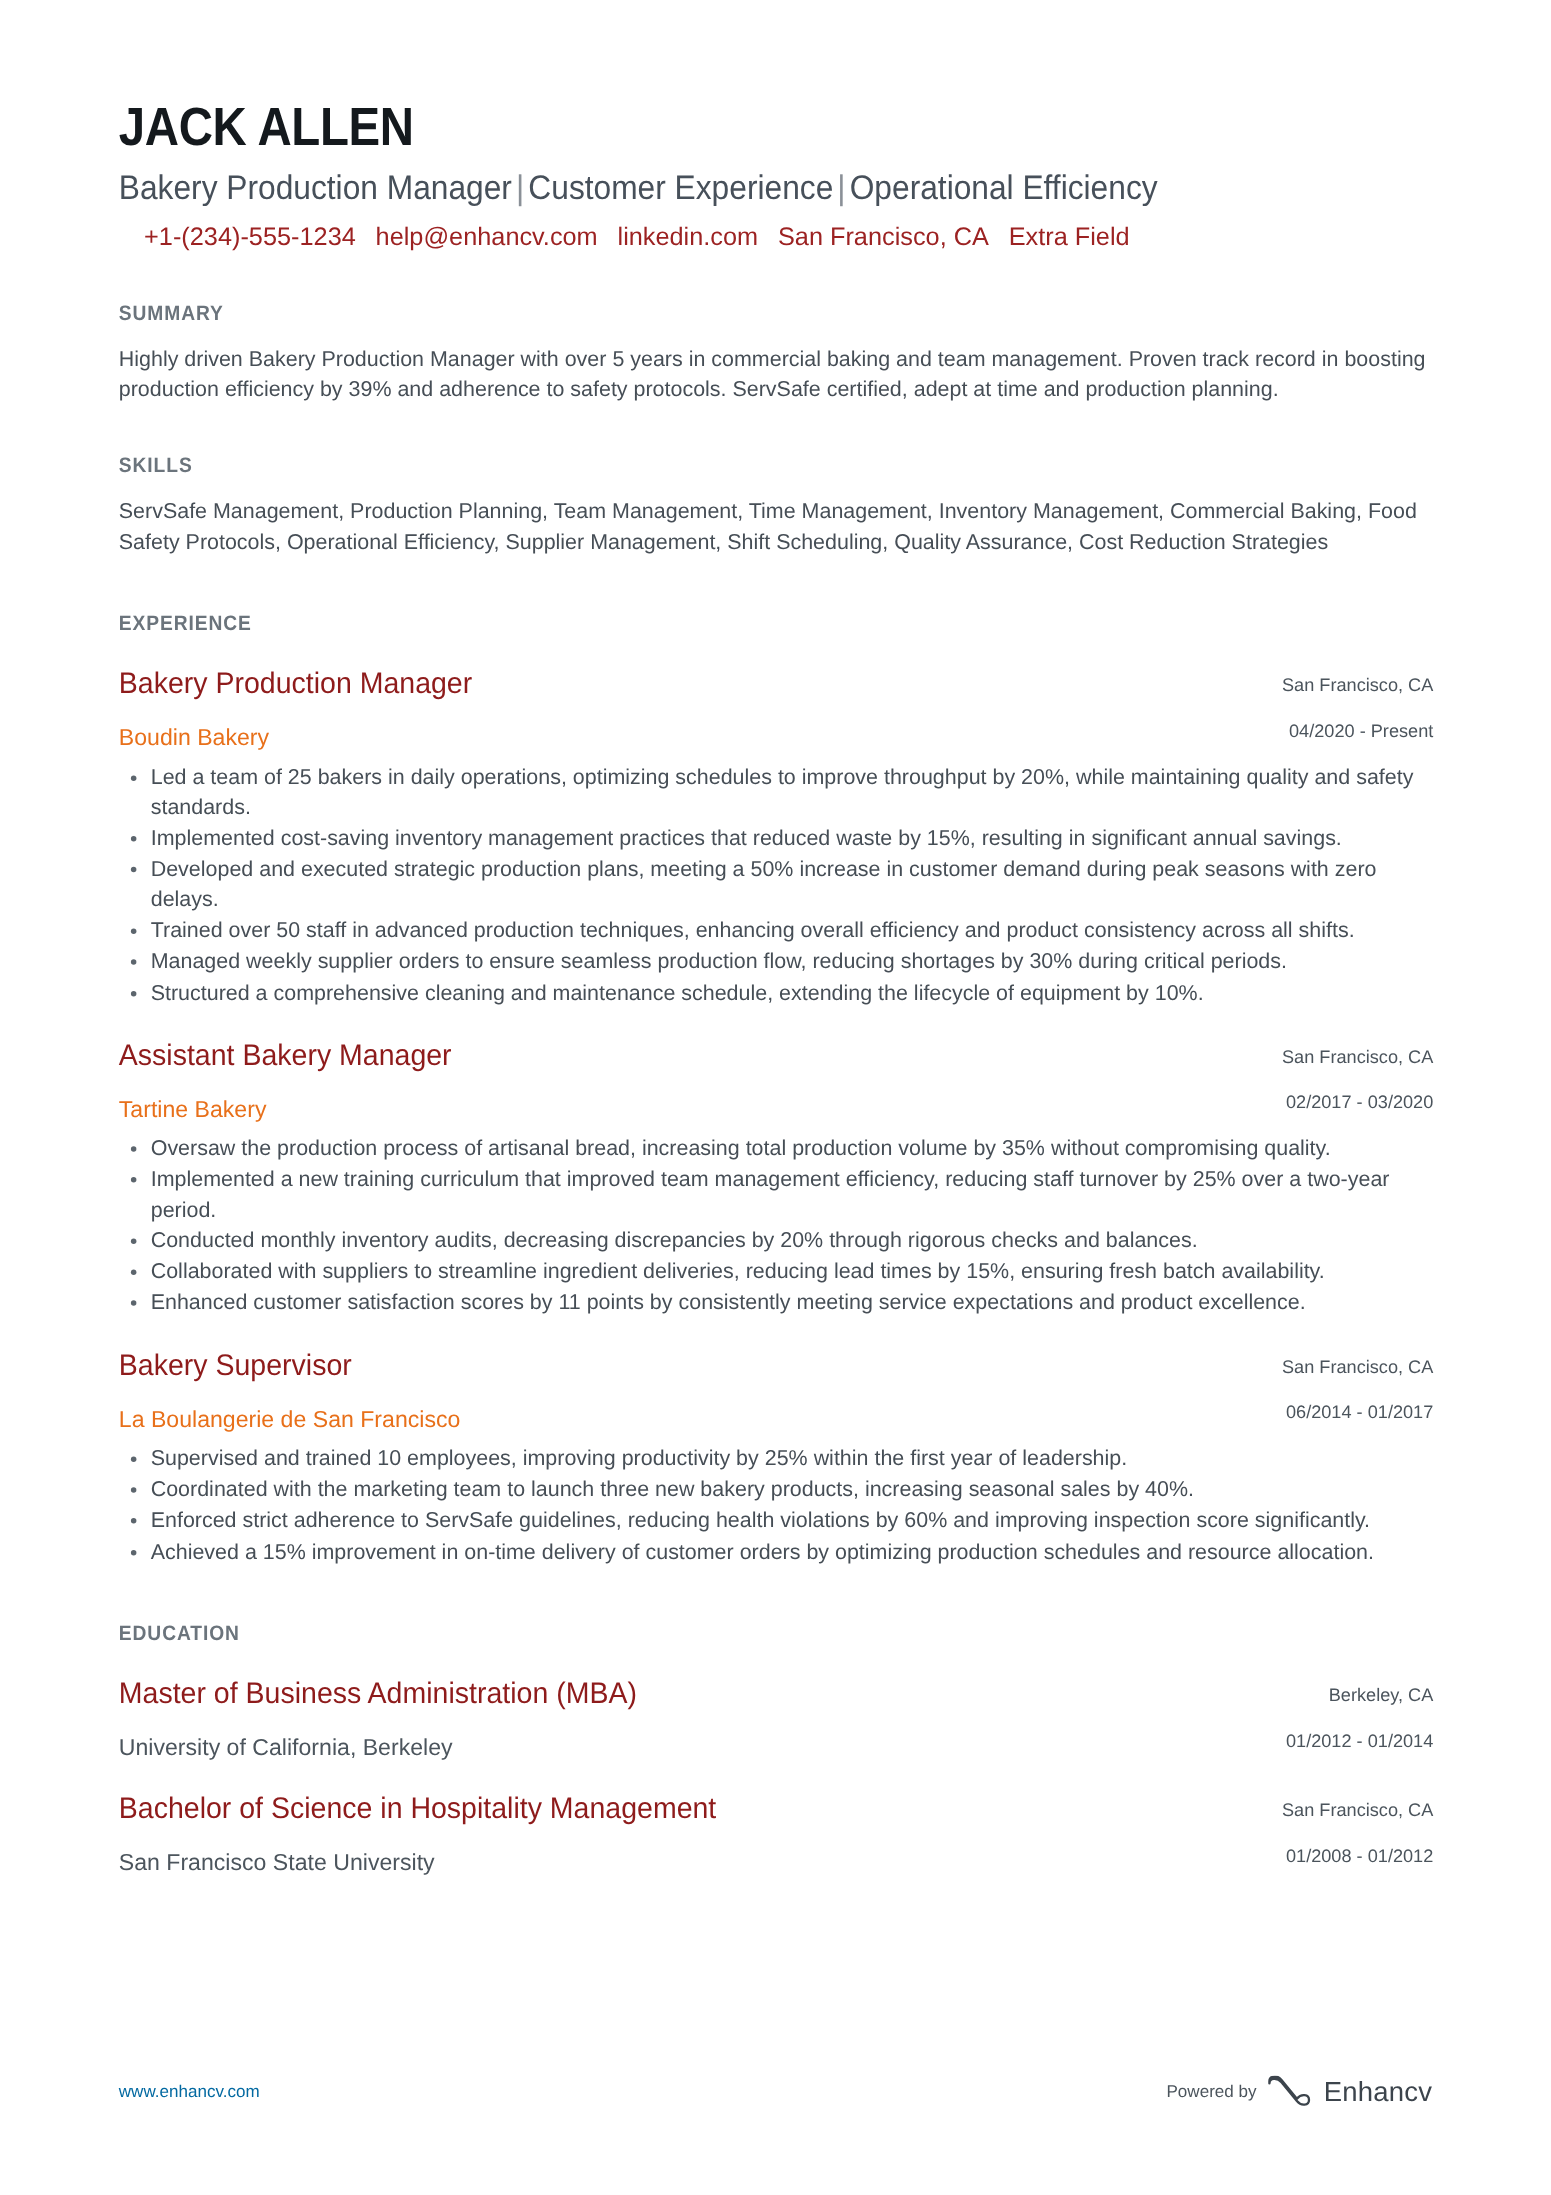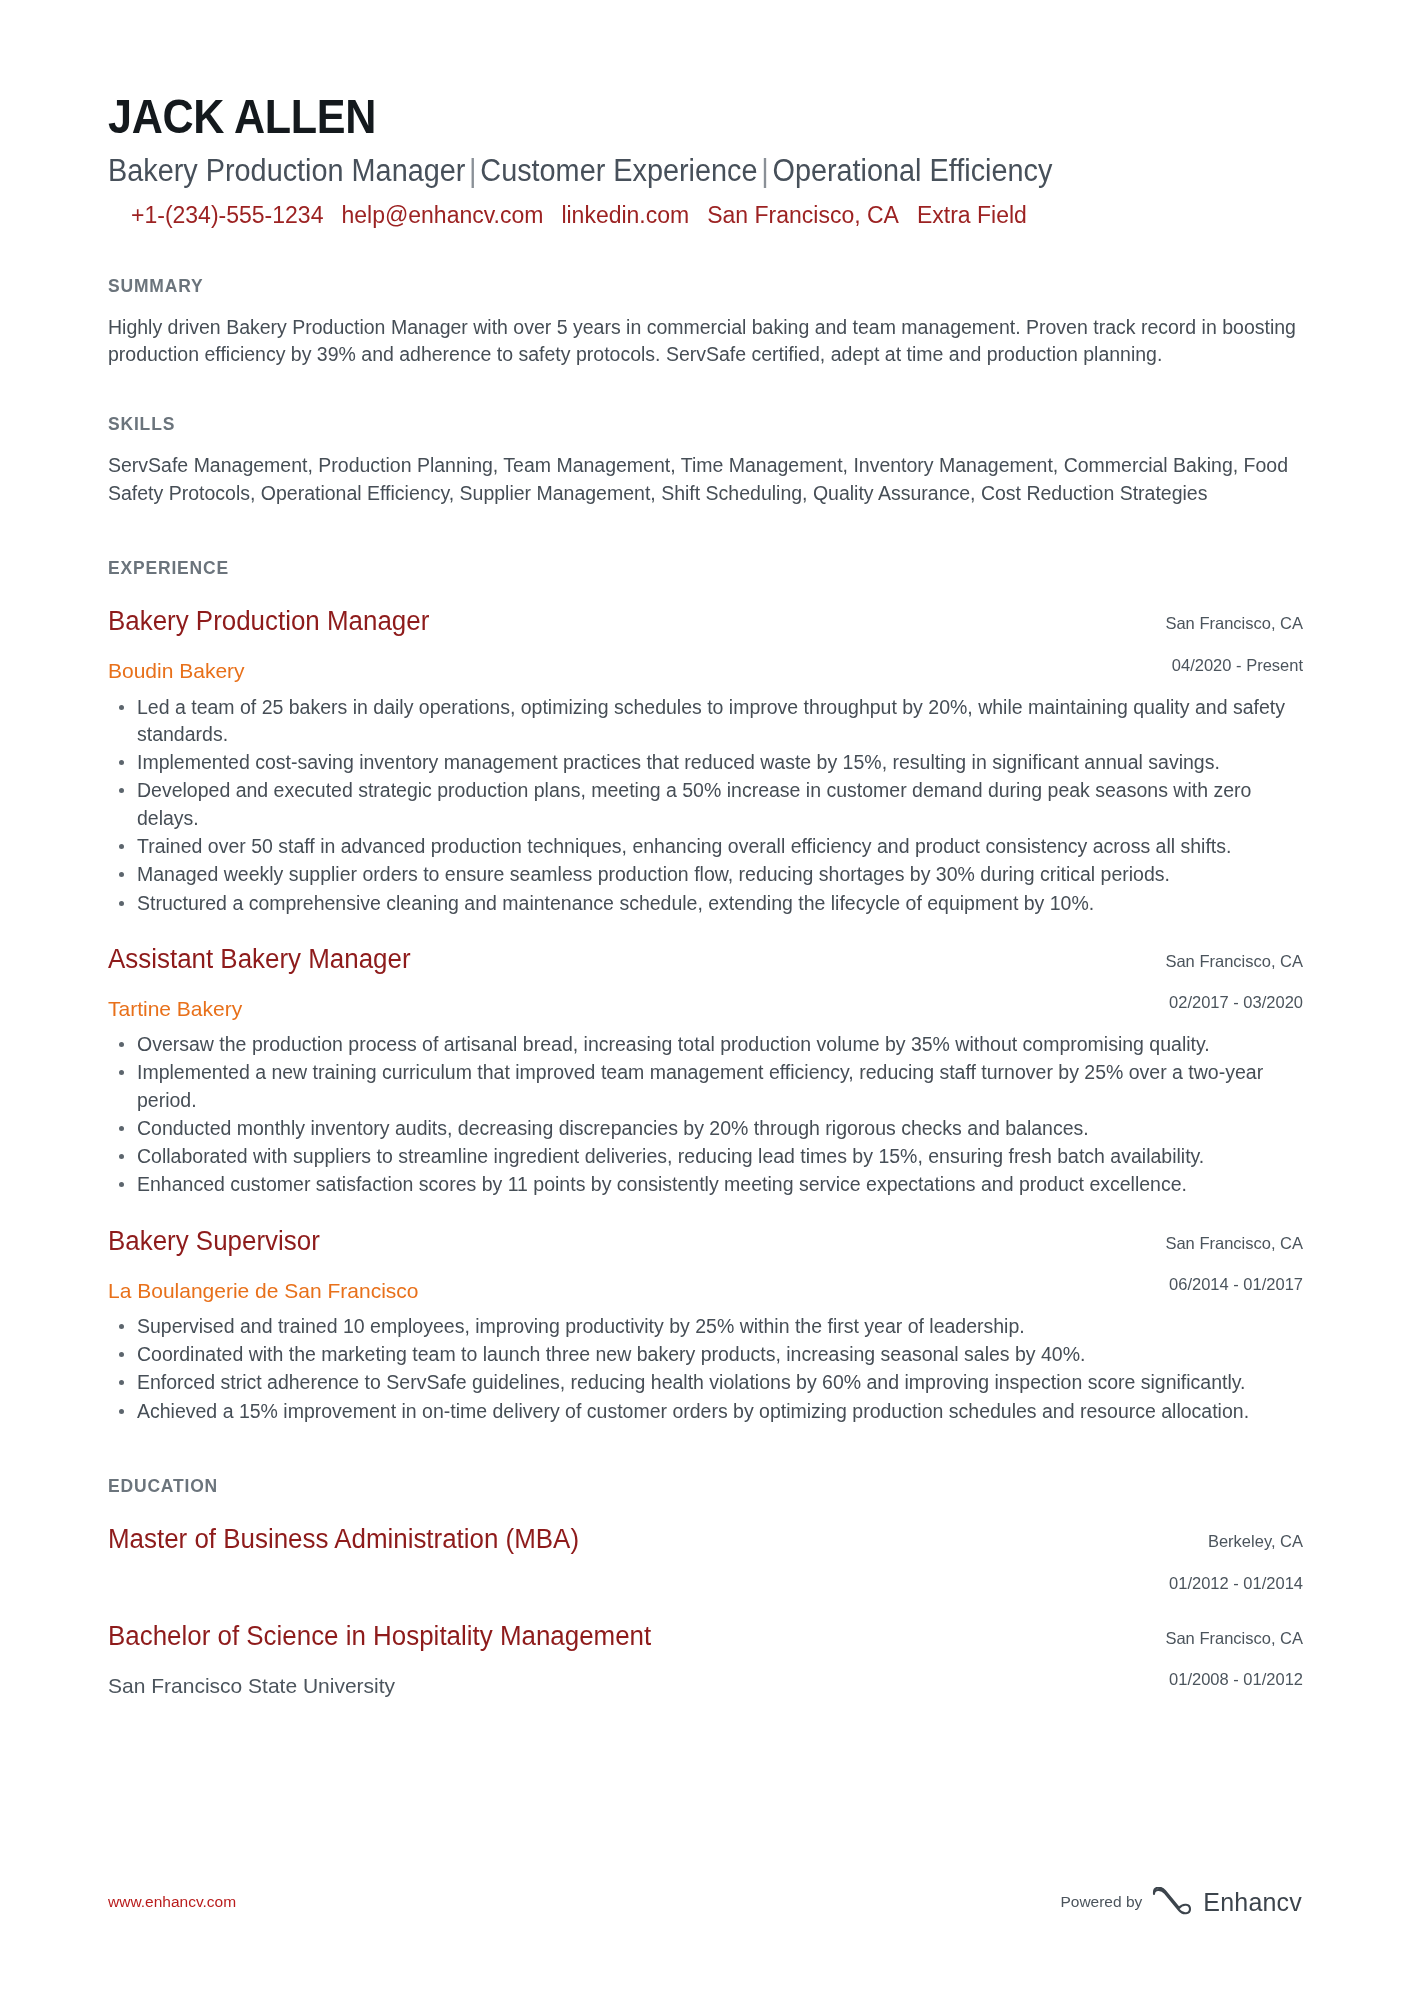--- a/index.html
+++ b/index.html
@@ -162,21 +162,21 @@
     position: absolute;
     left: 108px;
     right: 108px;
     bottom: 78px;
     display: flex;
     align-items: center;
     justify-content: space-between;
   }
   .footer-url {
     font-size: 15.5px;
-    color: #b91c1c;
+    color: #0369a1;
   }
   .footer-brand {
     display: flex;
     align-items: center;
     gap: 8px;
   }
   .powered {
     font-size: 15.5px;
     color: #4b545c;
   }
@@ -277,20 +277,21 @@
         </div>
     </div>
 
     <div>
       <div class="sec-head sec-edu">EDUCATION</div>
       <div id="education-list">
           <div class="entry">
             <div class="entry-head">
               <div class="entry-left">
                 <div class="entry-title">Master of Business Administration (MBA)</div>
+                <div class="entry-org neutral">University of California, Berkeley</div>
               </div>
               <div class="entry-right">
                 <div class="entry-loc">Berkeley, CA</div>
                 <div class="entry-date">01/2012 - 01/2014</div>
               </div>
             </div>
           </div>
           <div class="entry">
             <div class="entry-head">
               <div class="entry-left">

